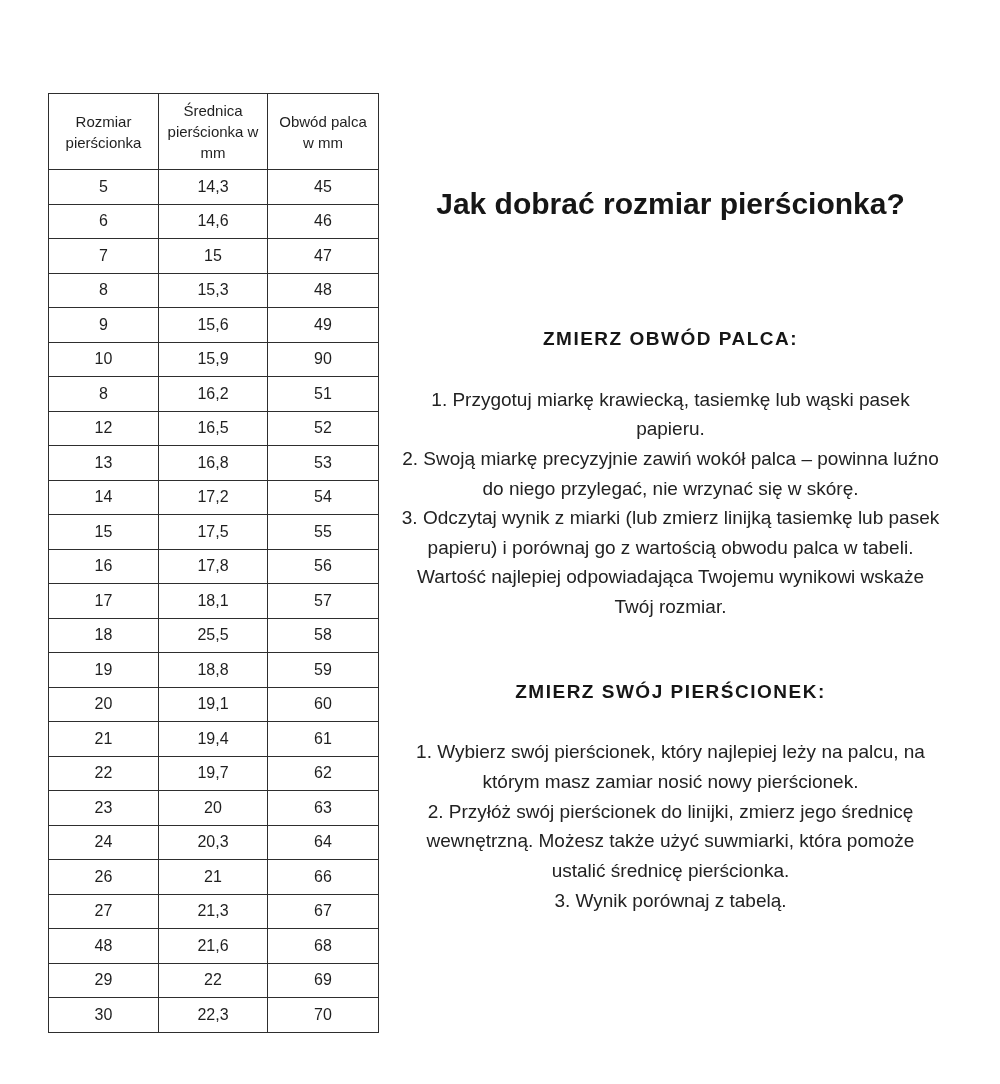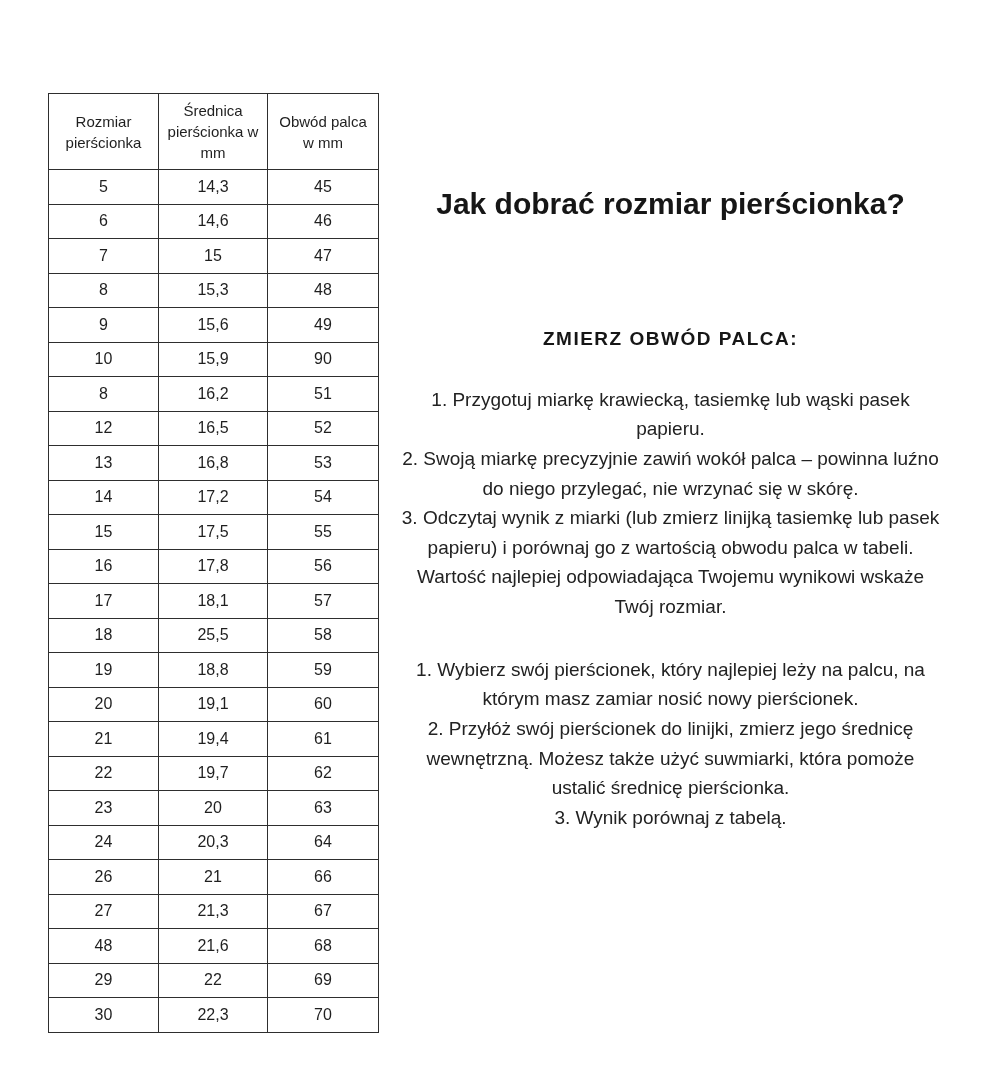--- a/index.html
+++ b/index.html
@@ -257,20 +257,21 @@
   <div class="right-col">
     <h1 class="page-title">Jak dobrać rozmiar pierścionka?</h1>
 
     <div class="section-heading first">ZMIERZ OBWÓD PALCA:</div>
     <div class="step-list">
         <div class="step-item">1. Przygotuj miarkę krawiecką, tasiemkę lub wąski pasek papieru.</div>
         <div class="step-item">2. Swoją miarkę precyzyjnie zawiń wokół palca – powinna luźno do niego przylegać, nie wrzynać się w skórę.</div>
         <div class="step-item">3. Odczytaj wynik z miarki (lub zmierz linijką tasiemkę lub pasek papieru) i porównaj go z wartością obwodu palca w tabeli. Wartość najlepiej odpowiadająca Twojemu wynikowi wskaże Twój rozmiar.</div>
       </div>
 
+    <div class="section-heading second">ZMIERZ SWÓJ PIERŚCIONEK:</div>
     <div class="step-list">
         <div class="step-item">1. Wybierz swój pierścionek, który najlepiej leży na palcu, na którym masz zamiar nosić nowy pierścionek.</div>
         <div class="step-item">2. Przyłóż swój pierścionek do linijki, zmierz jego średnicę wewnętrzną. Możesz także użyć suwmiarki, która pomoże ustalić średnicę pierścionka.</div>
         <div class="step-item">3. Wynik porównaj z tabelą.</div>
       </div>
   </div>
 
 </div>
 
 </body></html>

